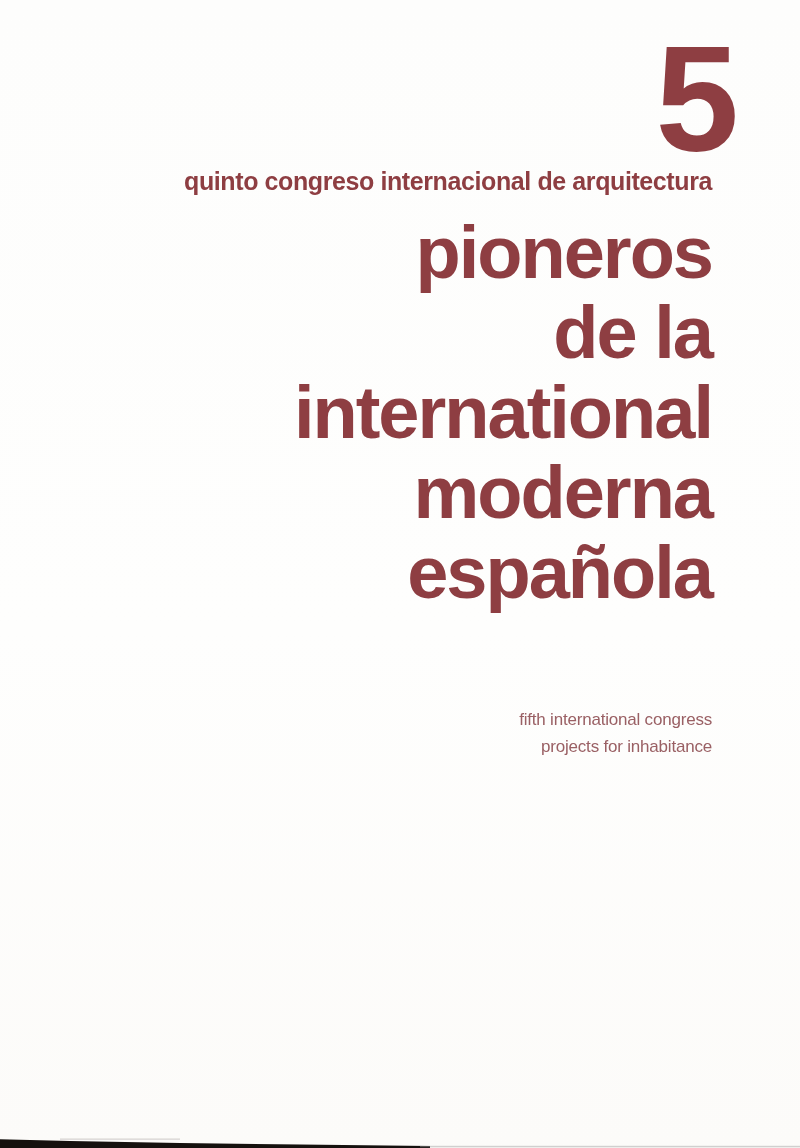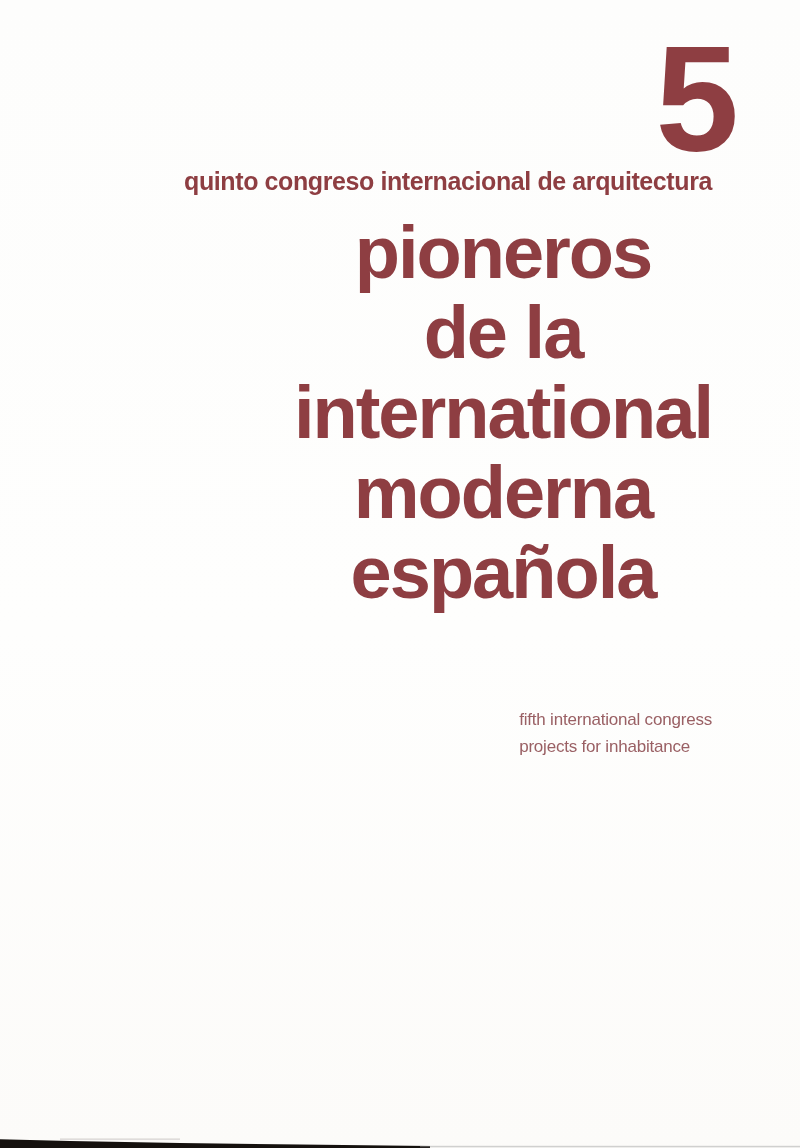--- a/index.html
+++ b/index.html
@@ -39,21 +39,21 @@
     letter-spacing: -0.4px;
     line-height: 1.4;
     color: #8e3e42;
     text-align: right;
   }
   
   .main-title {
     position: absolute;
     top: 213px;
     right: 88px;
-    text-align: center;
+    text-align: right;
     font-size: 74px;
     font-weight: 700;
     letter-spacing: -2px;
     line-height: 80px;
     color: #8e3e42;
   }
   
   .subtitle-es {
     position: absolute;
     top: 622px;
@@ -63,20 +63,21 @@
     letter-spacing: -1px;
     line-height: 1.2;
     color: #8e3e42;
     text-align: right;
   }
   
   .congress-en {
     position: absolute;
     top: 706px;
     right: 88px;
+    text-align: right;
     font-size: 17px;
     font-weight: 400;
     letter-spacing: -0.2px;
     line-height: 27px;
     color: #9a6064;
   }
   
   .scan-edge {
     position: absolute;
     left: 0;

